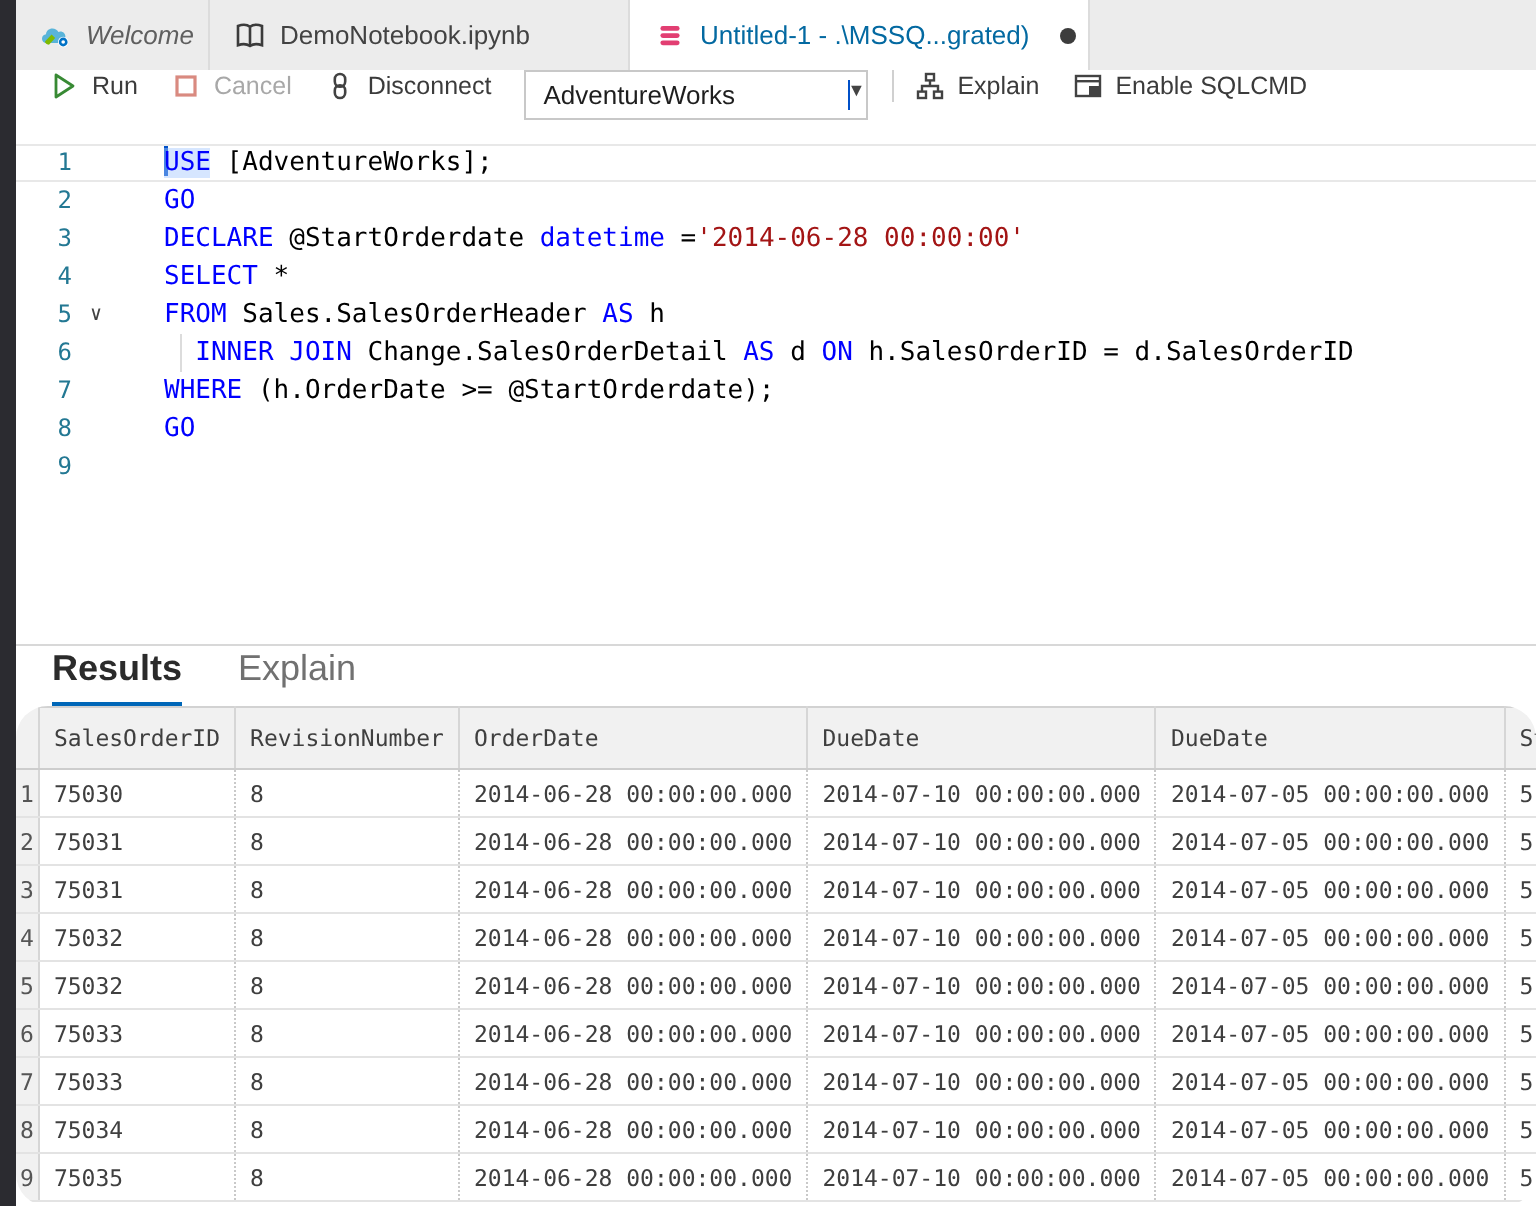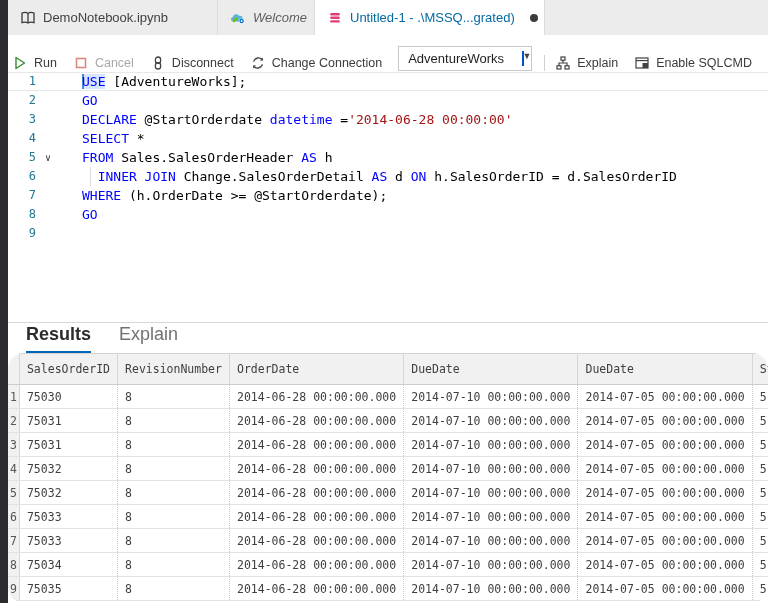--- a/index.html
+++ b/index.html
@@ -18,21 +18,21 @@
          border-right:1px solid #dcdcdc; cursor:pointer; white-space:nowrap; overflow:hidden; }
   .tab.active { background:#ffffff; color:#0369a1; }
   .tab .dirty { width:8px; height:8px; border-radius:50%; background:#3c3c3c; margin-left:8px; flex:none; }
   .tab-welcome { width:97px; }
   .tab-notebook { width:210px; }
   .tab-sql { width:230px; }
   .tab-welcome .lbl { font-style:italic; color:#5f5f5f; }
   .tab svg { flex:none; }
 
   
-  .toolbar { height:36px; background:#fff; display:flex; align-items:flex-end; padding-left:4px; flex:none;
+  .toolbar { height:36px; background:#fff; display:flex; align-items:flex-start; padding-left:16px; flex:none;
              font-size:12.5px; color:#3b3b3b; }
   .tbtn { display:flex; align-items:center; gap:6px; margin-right:16px; cursor:pointer; white-space:nowrap; }
   .tbtn.disabled { color:#a8a8a8; cursor:default; }
   .db-dropdown { width:172px; height:25px; border:1px solid #c8c8c8; background:#fff; display:flex;
                  align-items:center; justify-content:space-between; padding:0 9px; font-size:13px; color:#1e1e1e;
                  margin-right:10px; cursor:pointer; }
   .db-dropdown .caret { font-size:9px; color:#444; }
   .tb-sep { width:1px; height:16px; background:#d0d0d0; margin:0 10px 0 2px; }
 
   
@@ -71,37 +71,37 @@
   .icon16 { width:16px; height:16px; }
 </style>
 </head>
 <body>
 
 <div class="app">
   <div class="activity-strip"></div>
   <div class="main">
 
     <div class="tabbar">
-      <div class="tab tab-notebook">
-        <svg class="icon16" viewBox="0 0 16 16">
-          <path d="M2 3 C4 2.2 6.5 2.2 8 3.4 C9.5 2.2 12 2.2 14 3 L14 12.6 C12 11.9 9.6 11.9 8 13 C6.4 11.9 4 11.9 2 12.6 Z" fill="none" stroke="#3b3b3b" stroke-width="1.3"></path>
-          <line x1="8" y1="3.6" x2="8" y2="12.8" stroke="#3b3b3b" stroke-width="1.3"></line>
-        </svg>
-        <span class="lbl">DemoNotebook.ipynb</span>
-      </div>
       <div class="tab tab-welcome">
         <svg class="icon16" viewBox="0 0 16 16">
           <path d="M3.5 11.5 C1.8 11.5 1 10.3 1 9.2 C1 8 2 7.2 3 7.1 C3.1 5.4 4.5 4.2 6.2 4.2 C7.5 4.2 8.6 4.9 9.2 6 C9.5 5.9 9.8 5.8 10.2 5.8 C11.6 5.8 12.7 6.9 12.7 8.3 C12.7 9.9 11.4 11.5 9.8 11.5 Z" fill="#59b4d9"></path>
           <path d="M2.5 10.8 L5.8 7.2 L7.6 9 L4.6 12.3 C3.5 12.5 2.6 11.7 2.5 10.8 Z" fill="#7fba00"></path>
           <circle cx="11.6" cy="11" r="2.6" fill="#fff"></circle>
           <circle cx="11.6" cy="11" r="2.2" fill="#0072c6"></circle>
           <circle cx="11.6" cy="11" r="0.9" fill="#fff"></circle>
         </svg>
         <span class="lbl">Welcome</span>
       </div>
+      <div class="tab tab-notebook">
+        <svg class="icon16" viewBox="0 0 16 16">
+          <path d="M2 3 C4 2.2 6.5 2.2 8 3.4 C9.5 2.2 12 2.2 14 3 L14 12.6 C12 11.9 9.6 11.9 8 13 C6.4 11.9 4 11.9 2 12.6 Z" fill="none" stroke="#3b3b3b" stroke-width="1.3"></path>
+          <line x1="8" y1="3.6" x2="8" y2="12.8" stroke="#3b3b3b" stroke-width="1.3"></line>
+        </svg>
+        <span class="lbl">DemoNotebook.ipynb</span>
+      </div>
       <div class="tab tab-sql active">
         <svg class="icon16" viewBox="0 0 16 16">
           <rect x="3.2" y="3" width="9.6" height="2.4" rx="1.2" fill="#e23e72"></rect>
           <rect x="3.2" y="6.6" width="9.6" height="2.4" rx="1.2" fill="#e23e72"></rect>
           <rect x="3.2" y="10.2" width="9.6" height="2.4" rx="1.2" fill="#e23e72"></rect>
         </svg>
         <span class="lbl">Untitled-1 - .\MSSQ...grated)</span>
         <span class="dirty"></span>
       </div>
     </div>
@@ -118,29 +118,20 @@
           <rect x="3.5" y="3.5" width="9" height="9" fill="none" stroke="#d98a80" stroke-width="1.6"></rect>
         </svg>
         <span>Cancel</span>
       </div>
       <div class="tbtn">
         <svg class="icon16" viewBox="0 0 16 16">
           <rect x="5.4" y="2" width="5.2" height="6.4" rx="2.6" fill="none" stroke="#424242" stroke-width="1.3"></rect>
           <rect x="5.4" y="7.6" width="5.2" height="6.4" rx="2.6" fill="none" stroke="#424242" stroke-width="1.3"></rect>
         </svg>
         <span>Disconnect</span>
-      </div>
-      <div class="tbtn">
-        <svg class="icon16" viewBox="0 0 16 16">
-          <path d="M12.6 5.2 A5 5 0 0 0 3.6 6.6" fill="none" stroke="#424242" stroke-width="1.3"></path>
-          <path d="M3.4 10.8 A5 5 0 0 0 12.4 9.4" fill="none" stroke="#424242" stroke-width="1.3"></path>
-          <path d="M12.9 2.6 L12.9 5.6 L9.9 5.6 Z" fill="#424242"></path>
-          <path d="M3.1 13.4 L3.1 10.4 L6.1 10.4 Z" fill="#424242"></path>
-        </svg>
-        <span>Change Connection</span>
       </div>
       <div class="db-dropdown">
         <span>AdventureWorks</span>
         <span class="caret">▼</span>
       </div>
       <div class="tb-sep"></div>
       <div class="tbtn">
         <svg class="icon16" viewBox="0 0 16 16">
           <rect x="6" y="2" width="4" height="3.2" fill="none" stroke="#424242" stroke-width="1.2"></rect>
           <rect x="2" y="10.8" width="4" height="3.2" fill="none" stroke="#424242" stroke-width="1.2"></rect>

